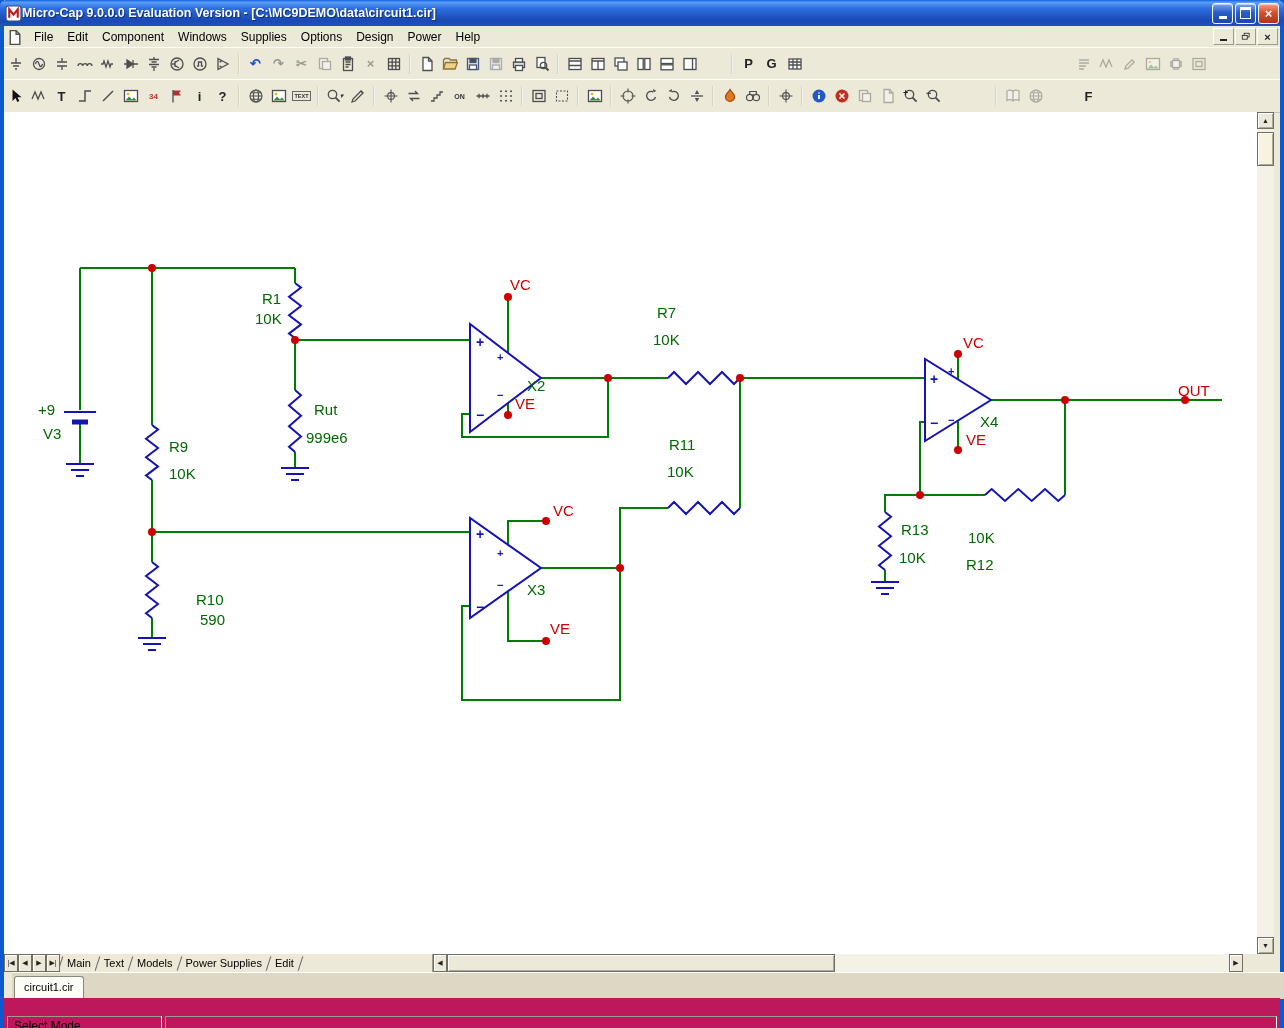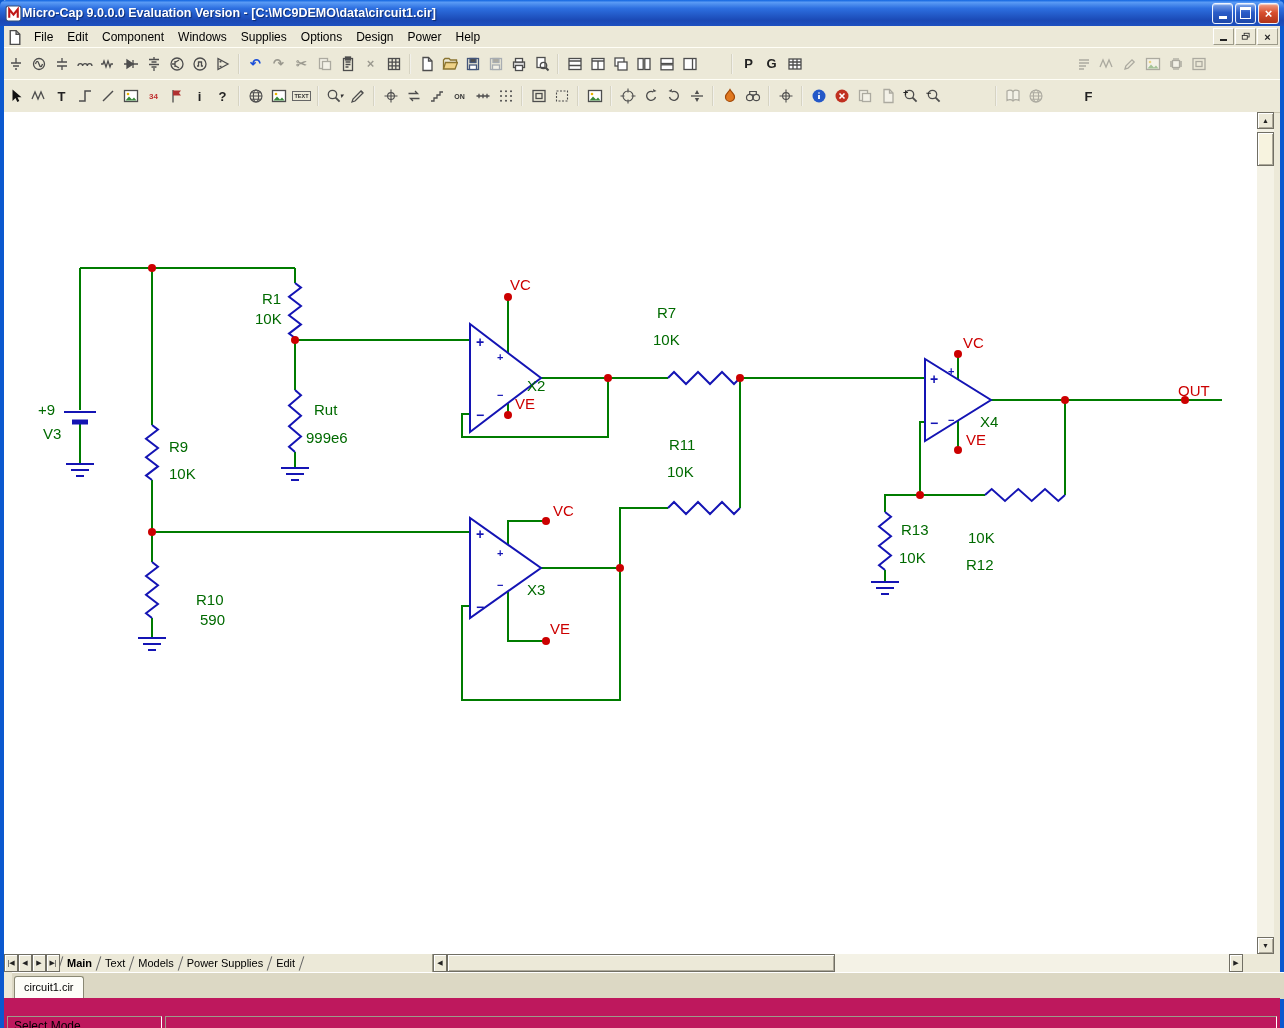--- a/index.html
+++ b/index.html
@@ -48,21 +48,21 @@
   .schem text{font-family:"Liberation Sans",sans-serif}
   
   .vscroll{position:absolute;left:1257px;top:112px;width:17px;height:842px;background:#f4f2e6}
   .sbtn{width:17px;height:17px;box-sizing:border-box;background:#ece9d8;border:1px solid #716f64;box-shadow:inset 1px 1px 0 #fff, inset -1px -1px 0 #aca899;display:flex;align-items:center;justify-content:center;font-size:7px;color:#222}
   .sbtn.down{position:absolute;bottom:0}
   .vthumb{position:absolute;left:0;top:20px;width:17px;height:34px;box-sizing:border-box;background:#f7f3df;border:1px solid #716f64;box-shadow:inset 1px 1px 0 #fff, inset -1px -1px 0 #aca899}
   .hrow{position:absolute;left:4px;top:954px;width:1253px;height:18px;background:#f4f2e6;display:flex;align-items:stretch}
   .navbtn{flex:none;width:14px;box-sizing:border-box;background:#ece9d8;border:1px solid #716f64;box-shadow:inset 1px 1px 0 #fff;display:flex;align-items:center;justify-content:center;font-size:7px;color:#222;white-space:nowrap}
   .tabszone{flex:none;width:372px;display:flex;align-items:center;background:#ece9d8;border-right:1px solid #9d9b8a;overflow:hidden}
   .stab{font-size:11px;padding:0 6px;white-space:nowrap;color:#000}
-  .stab.active{font-weight:bold}
+  .stab.active{font-weight:normal}
   .tdivider{flex:none;width:1px;height:15px;background:#666;transform:rotate(18deg)}
   .hthumb{flex:none;width:388px;box-sizing:border-box;background:#ece9d8;border:1px solid #716f64;box-shadow:inset 1px 1px 0 #fff, inset -1px -1px 0 #aca899}
   .htrack{flex:1}
   .corner{flex:none;width:14px;background:#ece9d8}
   
   .ftrow{position:absolute;left:12px;top:972px;width:1276px;height:26px;background:#dcd8c4;border-top:1px solid #fff}
   .ftab{position:absolute;left:2px;top:3px;height:23px;box-sizing:border-box;background:#fdfdf8;border:1px solid #8a8874;border-bottom:none;border-radius:3px 3px 0 0;padding:4px 9px 0;font-size:11px;color:#000}
   
   .status{position:absolute;left:4px;top:998px;width:1276px;height:26px;box-sizing:border-box;background:#be185d;display:flex;gap:3px;padding:18px 3px}
   .spanel{height:19px;box-sizing:border-box;border:1px solid;border-color:#9d9b8a #fff #fff #9d9b8a;display:flex;align-items:center;padding:0 6px;font-size:12px;color:#000}

